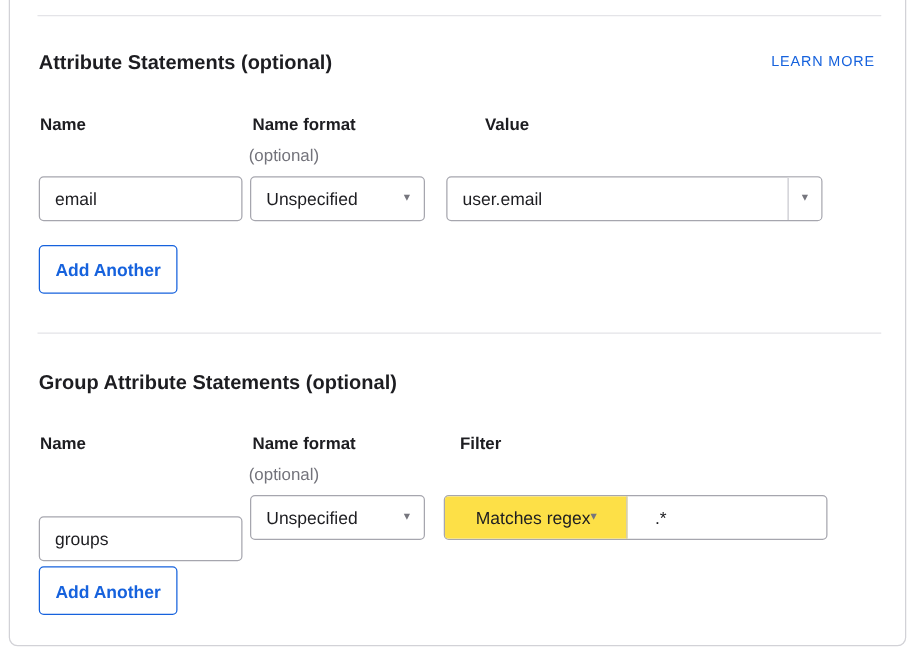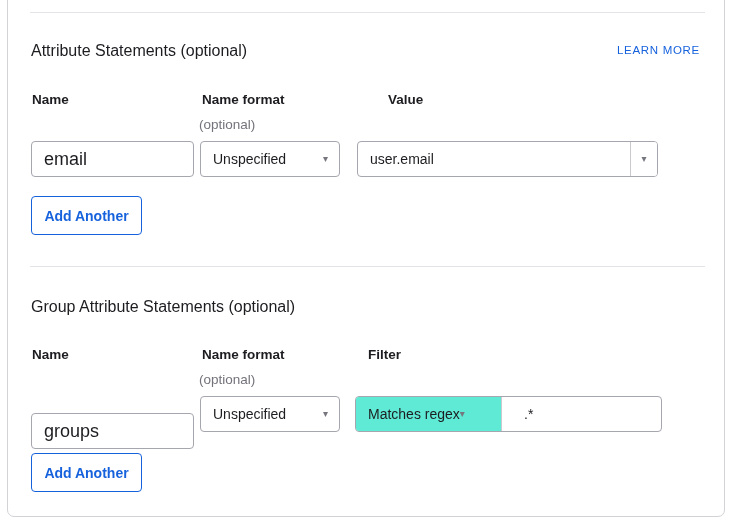--- a/index.html
+++ b/index.html
@@ -6,31 +6,31 @@
   html,body { background:#ffffff; }
   .page {
     position:relative; width:737px; height:530px; overflow:hidden;
     font-family:"Liberation Sans", sans-serif; color:#1d1d21; background:#fff;
   }
   .card {
     position:absolute; left:7px; top:-14px; width:718px; height:531px;
     border:1px solid #d2d2d7; border-radius:7px; background:#fff;
   }
   .divider { position:absolute; left:30px; width:675px; height:1px; background:#e4e4e8; }
-  .section-title { position:absolute; left:31px; font-size:16px; font-weight:normal; color:#1d1d21; }
+  .section-title { position:absolute; left:31px; font-size:16px; font-weight:bold; color:#1d1d21; }
   .learn-more {
     position:absolute; right:37px; top:44px; font-size:11.5px; letter-spacing:0.7px;
     color:#1662dd; text-decoration:none; font-weight:normal; cursor:pointer;
   }
   .col-label { position:absolute; font-size:13.5px; font-weight:bold; color:#1d1d21; }
   .col-note  { position:absolute; font-size:13.5px; color:#73737b; }
   .tbox {
     position:absolute; height:36px; border:1px solid #a6a6ae; border-radius:4px;
     background:#fff; font-family:"Liberation Sans", sans-serif;
-    font-size:18px; color:#1d1d21; padding:0 12px; outline:none;
+    font-size:14px; color:#1d1d21; padding:0 12px; outline:none;
   }
   .selbox {
     position:absolute; height:36px; border:1px solid #a6a6ae; border-radius:4px;
     background:#fff; display:flex; align-items:center; justify-content:space-between;
     padding:0 11px 0 12px; font-size:14px; color:#1d1d21; cursor:pointer;
   }
   .caret { font-size:10px; color:#76767e; line-height:1; }
   .group {
     position:absolute; height:36px; border:1px solid #a6a6ae; border-radius:4px;
     background:#fff; display:flex; align-items:stretch; overflow:hidden;gap:10px;
@@ -38,21 +38,21 @@
   .group input {
     border:none; outline:none; flex:1 1 auto; min-width:0; padding:0 12px;
     font-family:"Liberation Sans", sans-serif; font-size:14px; color:#1d1d21; background:transparent;
   }
   .group .toggle-seg {
     flex:0 0 27px; border-left:1px solid #c9c9cf; display:flex;
     align-items:center; justify-content:center; cursor:pointer; background:#fff;
   }
   .group .sel-seg {
     flex:0 0 146px; border-right:1px solid #c9c9cf; display:flex; align-items:center;
-    justify-content:flex-start; padding:0 11px 0 12px; font-size:14px; cursor:pointer; background:#5eead4;
+    justify-content:center; padding:0 11px 0 12px; font-size:14px; cursor:pointer; background:#fde047;
   }
   .add-btn {
     position:absolute; left:31px; width:111px; height:39px; background:#fff;
     border:1px solid #1662dd; border-radius:4px; color:#1662dd; font-weight:bold;
     font-size:14px; font-family:"Liberation Sans", sans-serif; cursor:pointer;
     display:flex; align-items:center; justify-content:center;
   }
 </style>
 </head>
 <body>

